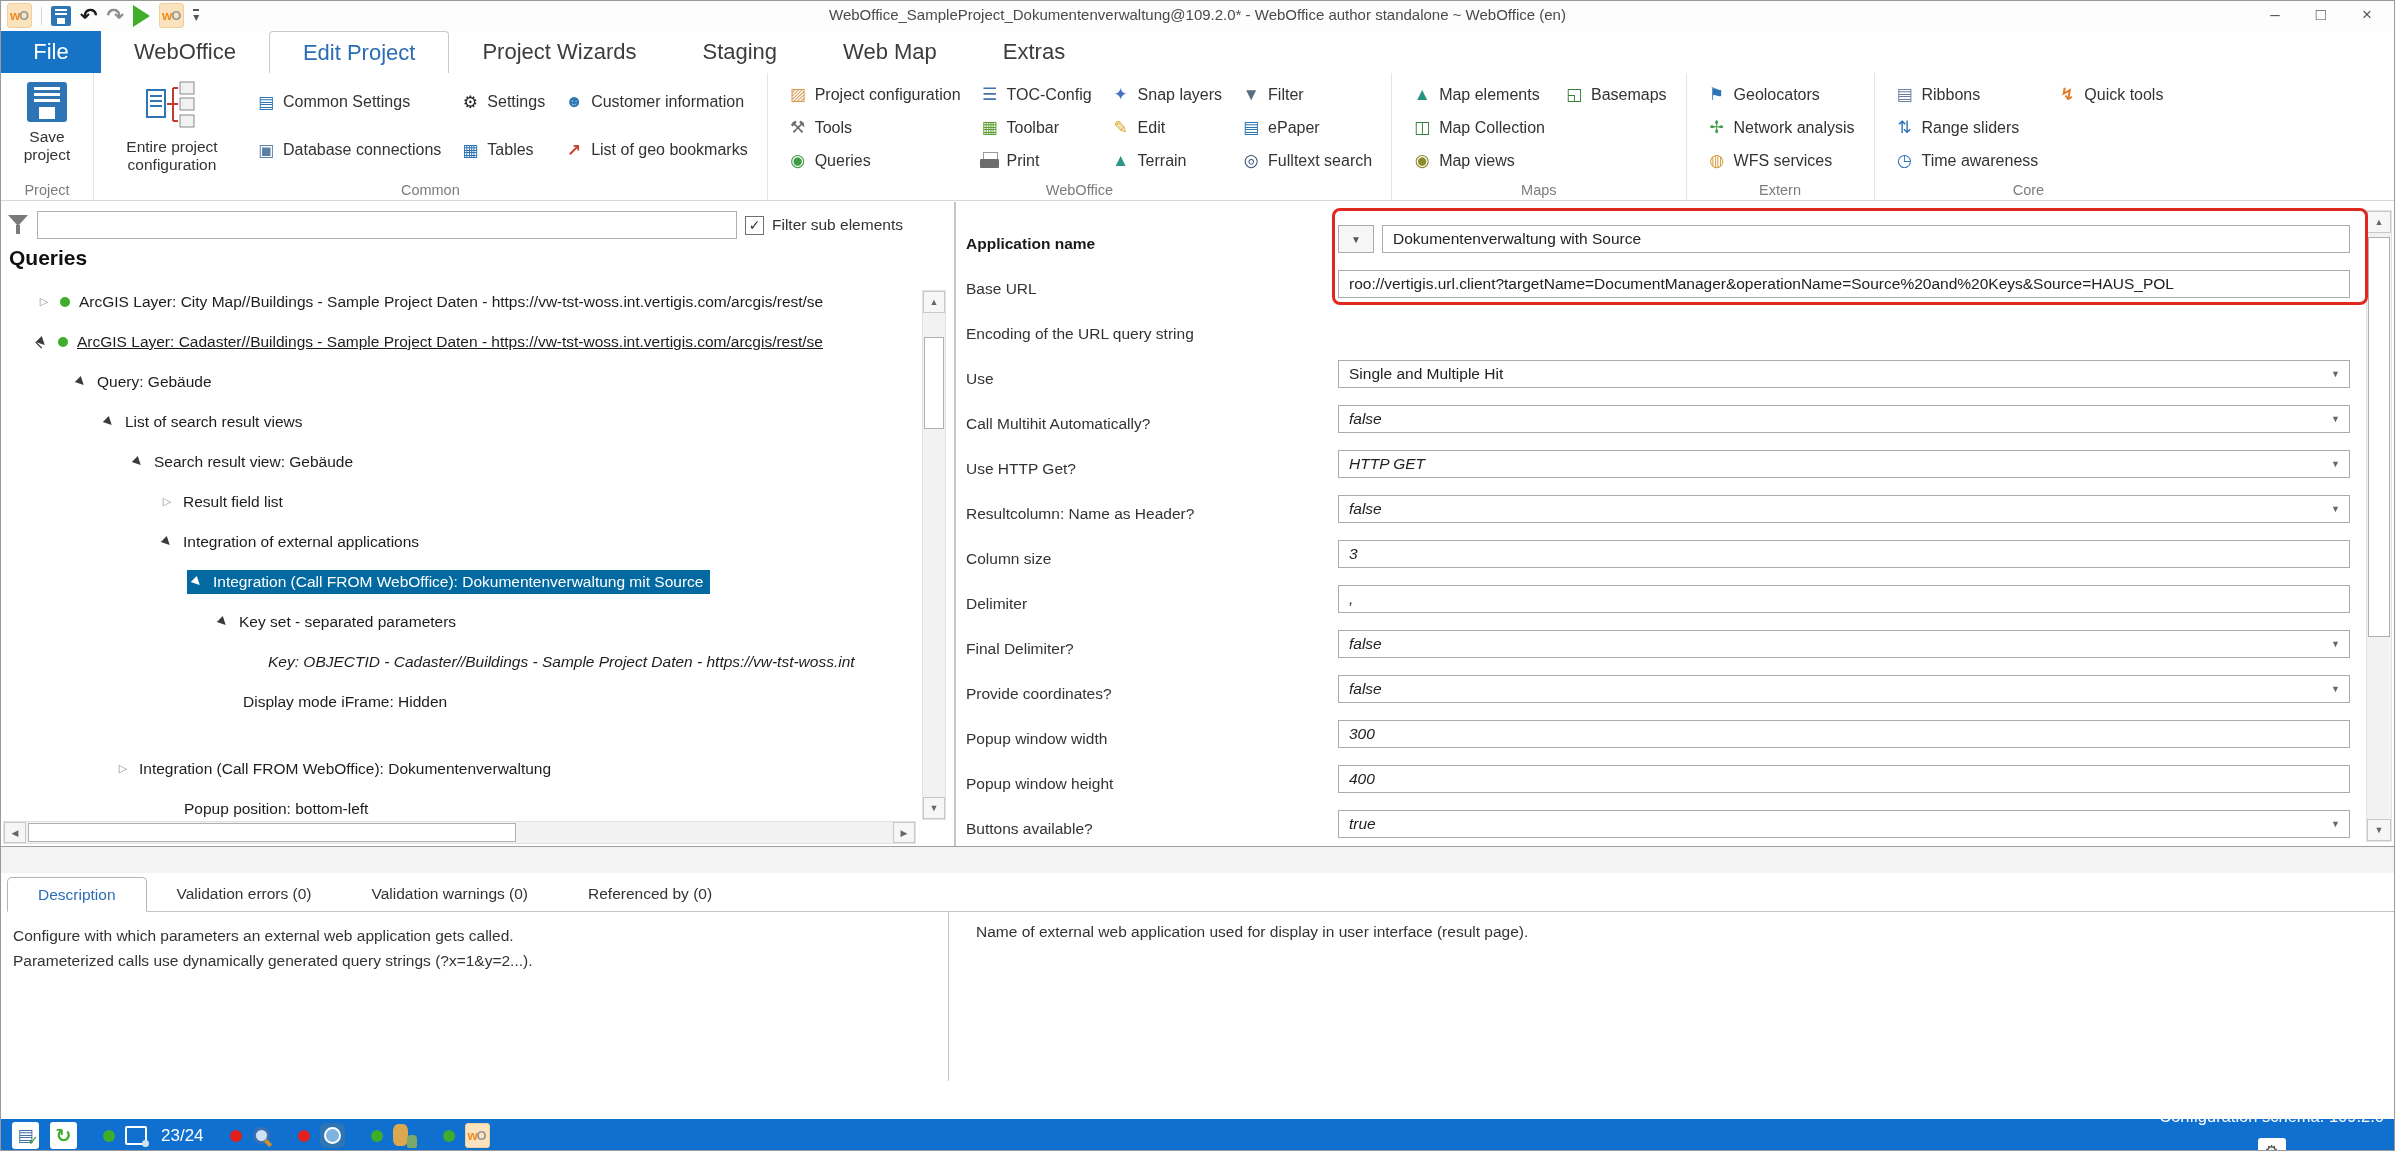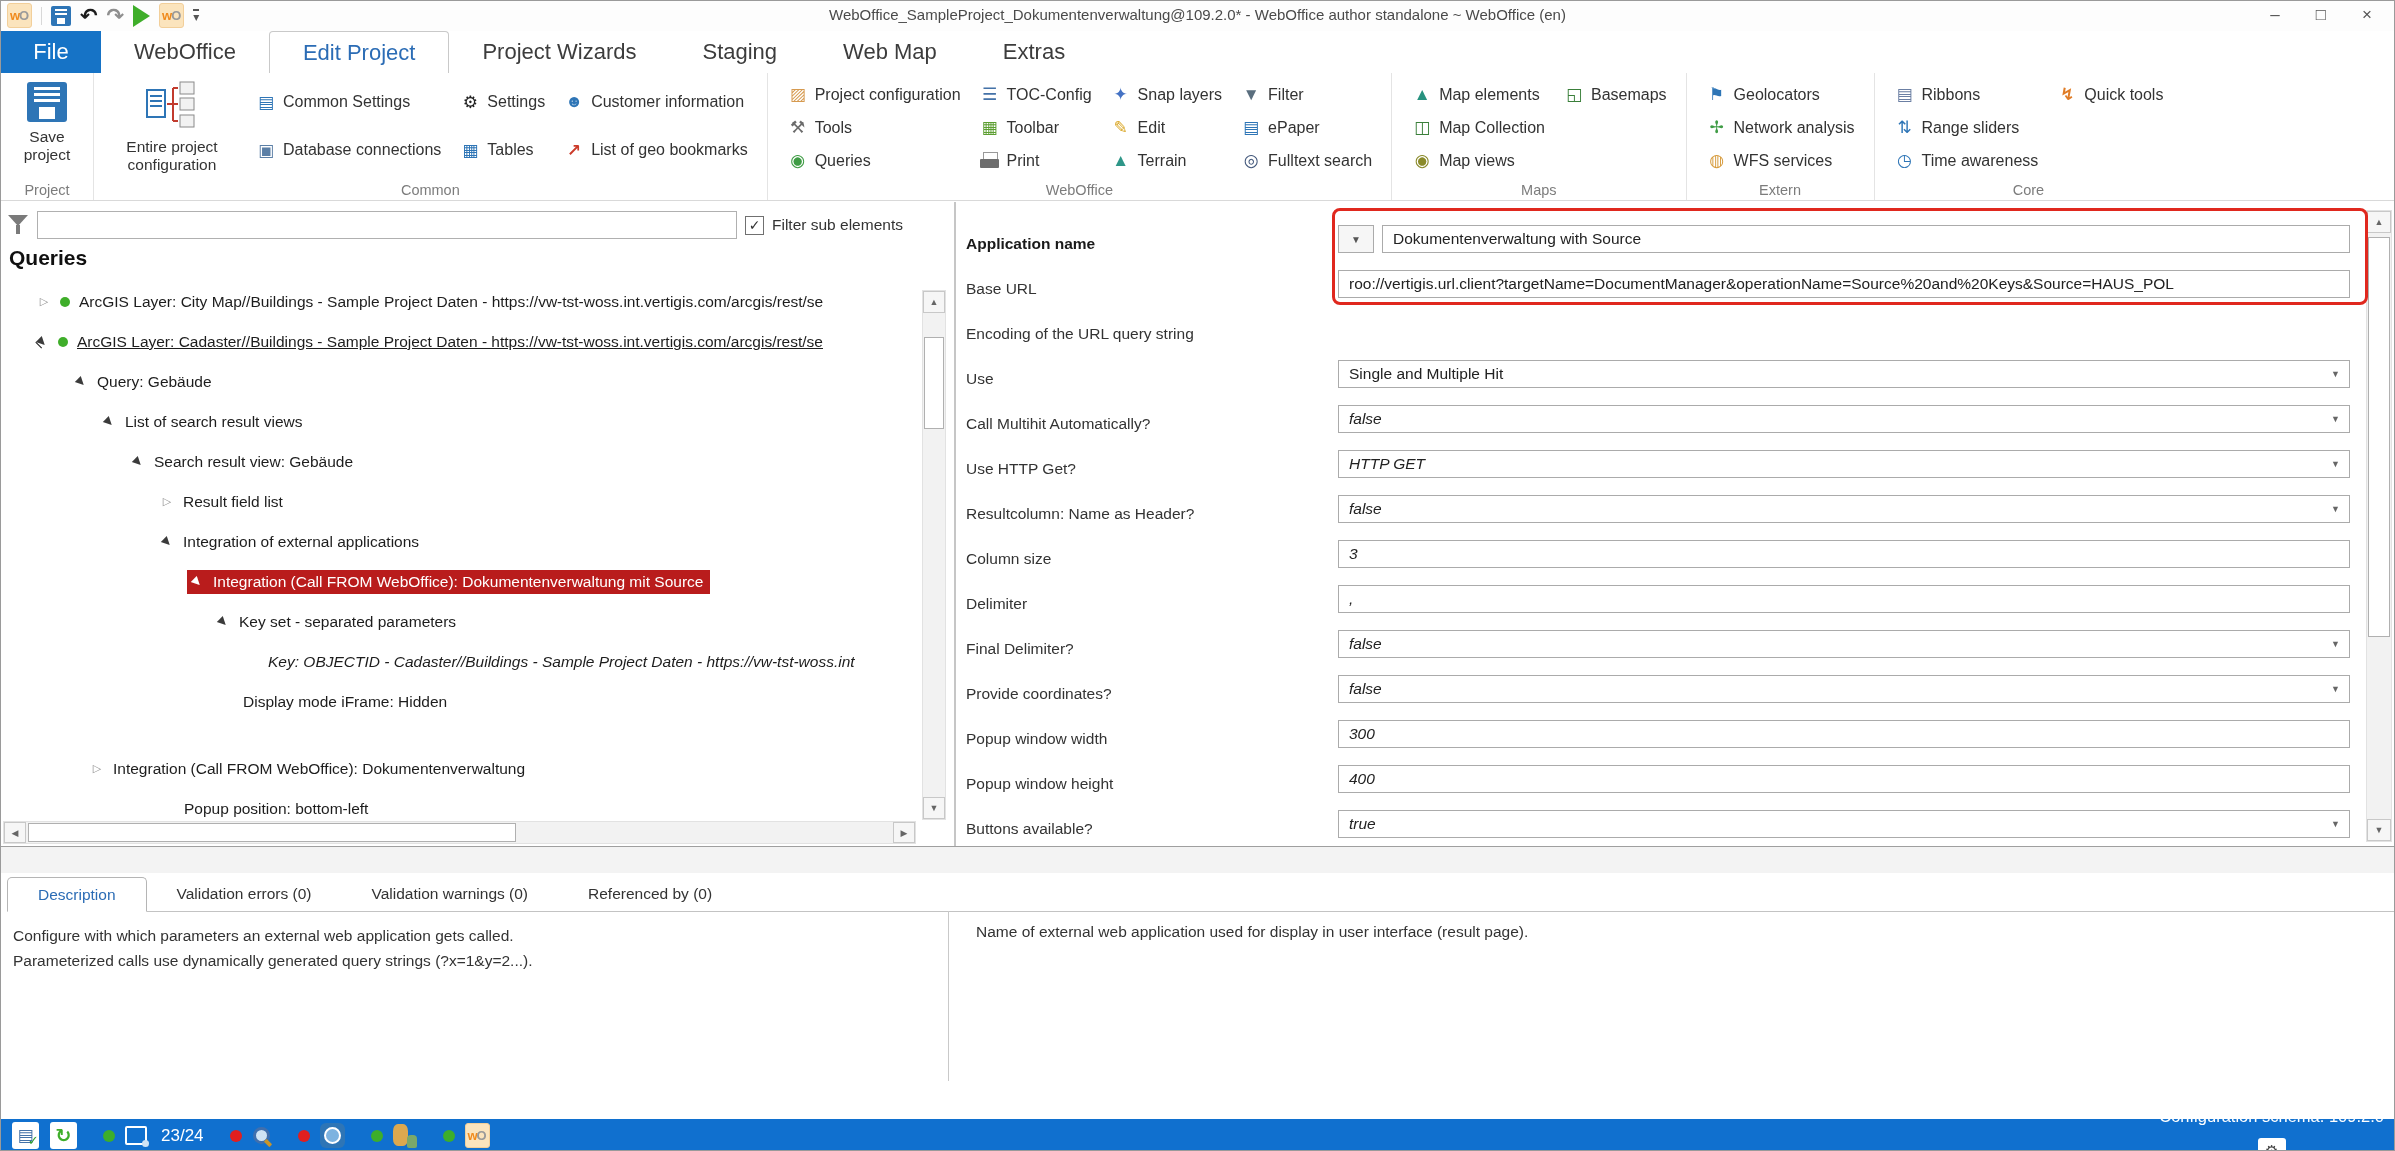--- a/index.html
+++ b/index.html
@@ -84,21 +84,21 @@
   .cb{width:17px;height:17px;border:1px solid #707070;background:#fff;display:flex;align-items:center;justify-content:center;
       font-size:14px;color:#333;flex-shrink:0;}
   .cb-label{font-size:15.5px;color:#333;white-space:nowrap;}
   .tree-title{position:absolute;top:44px;left:8px;font-size:21px;font-weight:bold;color:#101010;}
   .tree{position:absolute;top:86px;left:0;right:38px;bottom:28px;overflow:hidden;}
   .trow{display:flex;align-items:center;height:27px;margin-bottom:13px;font-size:15.5px;color:#1d1d1d;white-space:nowrap;}
   .exp{width:16px;display:inline-flex;justify-content:center;margin-right:8px;flex-shrink:0;}
   .exp-c::before{content:"▷";color:#8c8c8c;font-size:11px;}
   .exp-o::before{content:"▶";color:#3b3b3b;font-size:11px;display:inline-block;transform:rotate(45deg);}
   .gdot{width:10px;height:10px;border-radius:50%;background:#3fae2a;margin-right:9px;flex-shrink:0;}
-  .selwrap{display:flex;align-items:center;background:#b91c1c;color:#fff;padding:3px 7px 3px 2px;}
+  .selwrap{display:flex;align-items:center;background:#0369a1;color:#fff;padding:3px 7px 3px 2px;}
   .selwrap .exp-o::before{color:#fff;}
 
   
   .vsb{position:absolute;right:8px;top:88px;bottom:26px;width:24px;background:#f2f2f2;border:1px solid #e2e2e2;box-sizing:border-box;}
   .sb-btn{position:absolute;left:0;right:0;height:22px;background:#f6f6f6;border:1px solid #c8c8c8;box-sizing:border-box;
           display:flex;align-items:center;justify-content:center;font-size:9px;color:#666;}
   .vsb-up{top:0;}  .vsb-down{bottom:0;}
   .vsb-thumb{position:absolute;left:1px;right:1px;top:46px;height:92px;background:#fff;border:1px solid #b0b0b0;box-sizing:border-box;}
   .hsb{position:absolute;left:2px;right:38px;bottom:2px;height:23px;background:#f2f2f2;border:1px solid #e2e2e2;box-sizing:border-box;}
   .hsb-btn{position:absolute;top:0;bottom:0;width:22px;background:#f6f6f6;border:1px solid #c8c8c8;box-sizing:border-box;
@@ -428,21 +428,21 @@
       <div class="trow" style="padding-left:214px;">
         <span class="exp exp-o"></span>
         <span>Key set - separated parameters</span>
       </div>
       <div class="trow" style="padding-left:267px;font-style:italic;">
         <span>Key: OBJECTID - Cadaster//Buildings - Sample Project Daten - https://vw-tst-woss.int</span>
       </div>
       <div class="trow" style="padding-left:242px;">
         <span>Display mode iFrame: Hidden</span>
       </div>
-      <div class="trow" style="padding-left:88px;margin-top:40px;">
+      <div class="trow" style="padding-left:114px;margin-top:40px;">
         <span class="exp exp-c"></span>
         <span>Integration (Call FROM WebOffice): Dokumentenverwaltung</span>
       </div>
       <div class="trow" style="padding-left:183px;">
         <span>Popup position: bottom-left</span>
       </div>
     </div>
 
     <div class="vsb">
       <div class="sb-btn vsb-up">▲</div>

